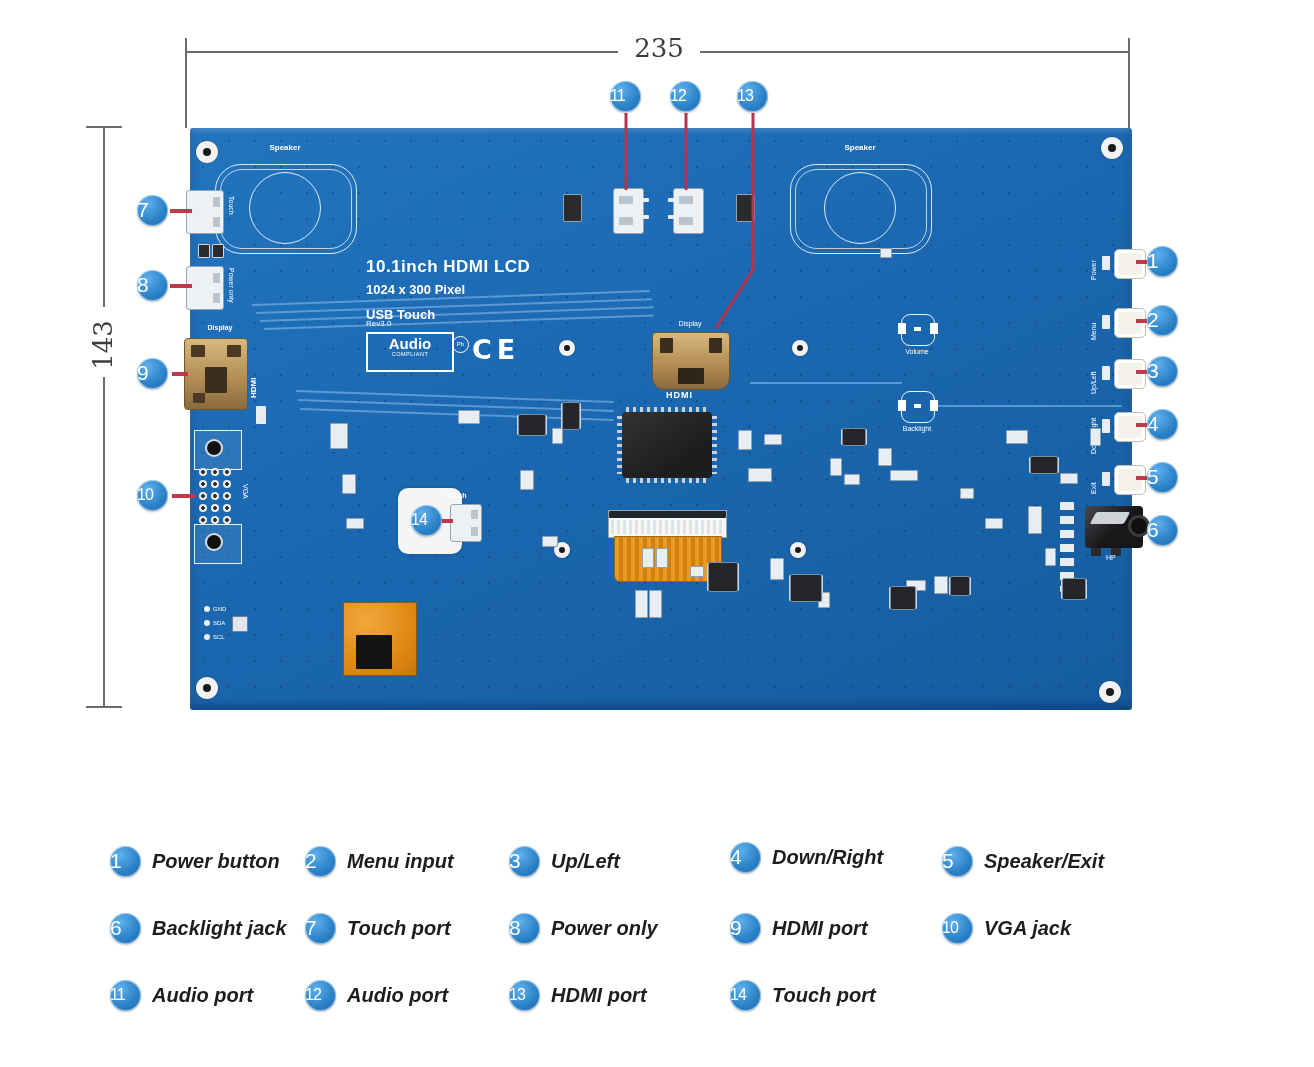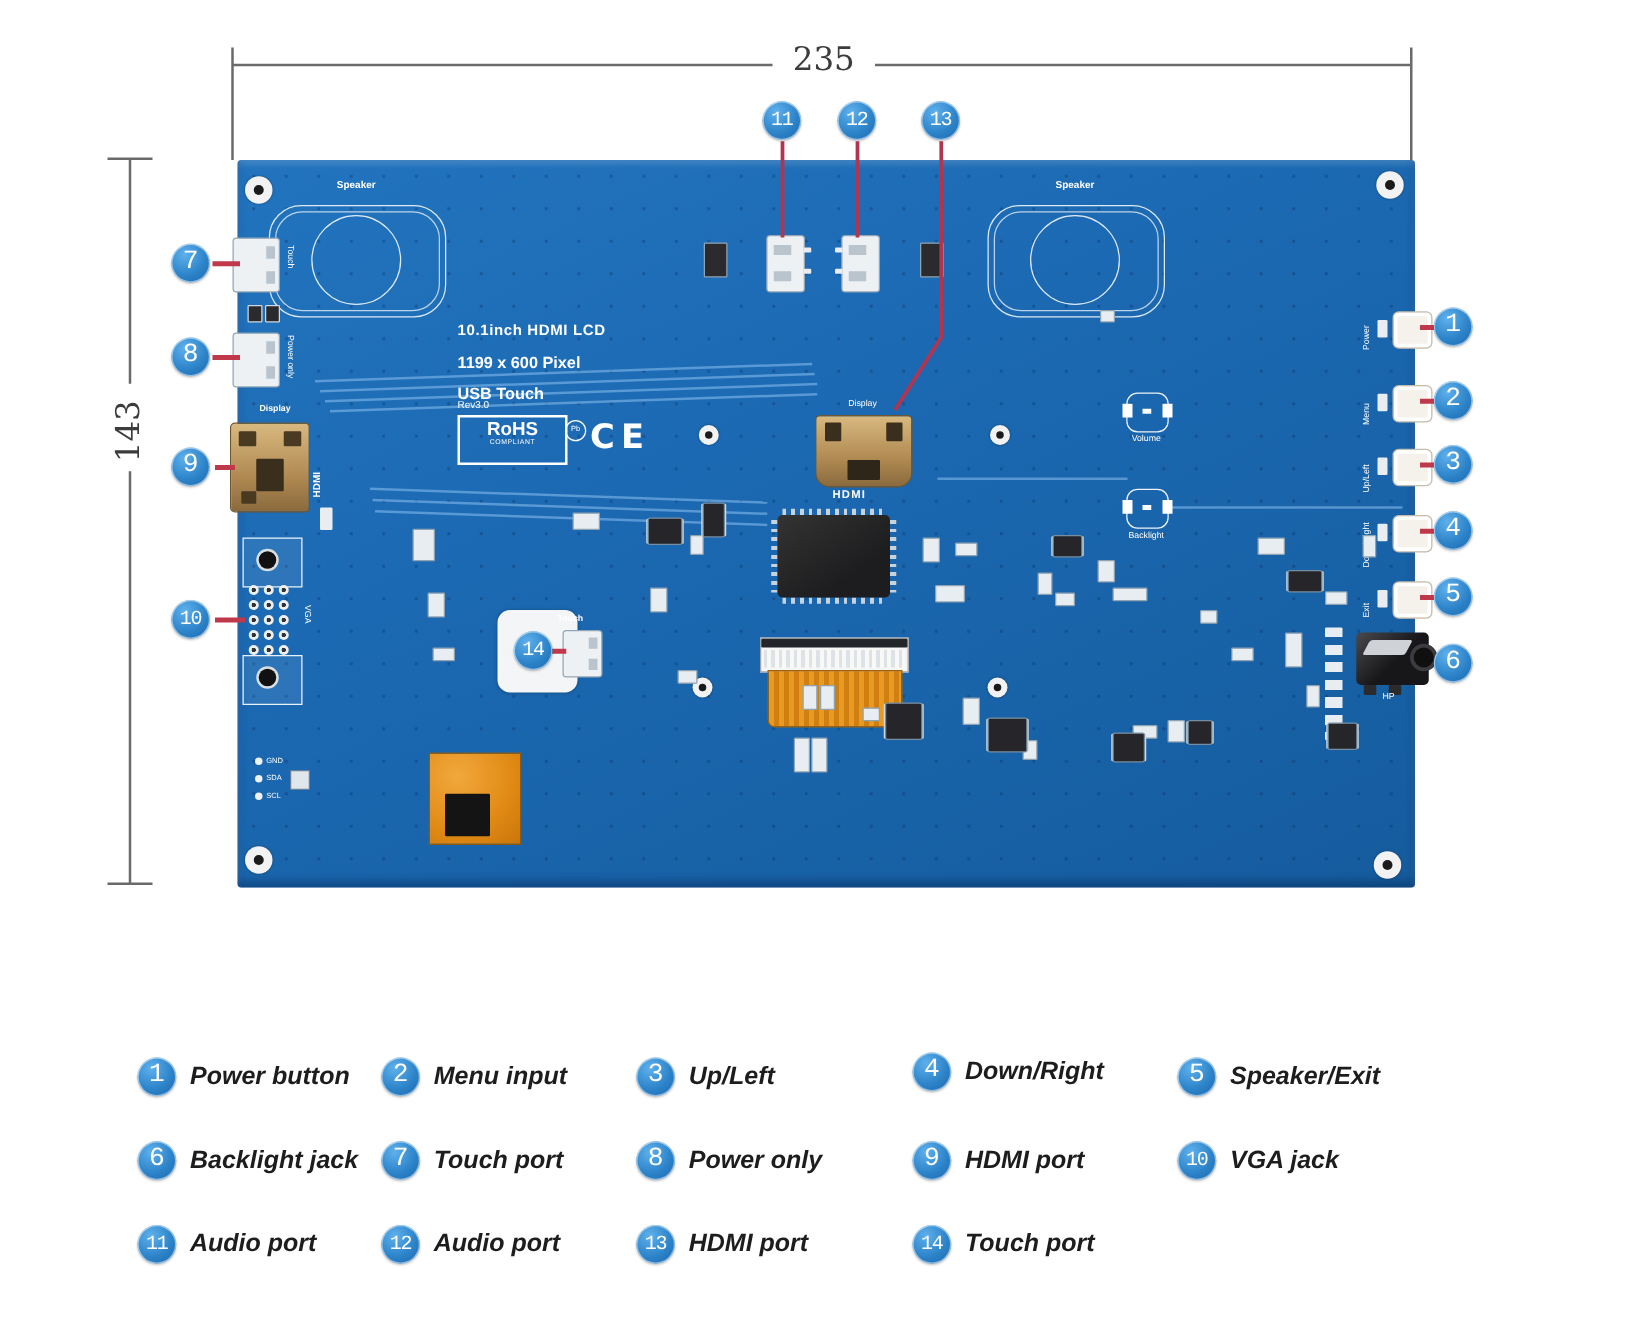--- a/index.html
+++ b/index.html
@@ -19,21 +19,21 @@
         box-shadow:0 0 2px rgba(0,0,0,.4);}
   .hole::after{content:"";position:absolute;left:7px;top:7px;width:8px;height:8px;border-radius:50%;background:#1b1b1b;}
   .hole.small{width:16px;height:16px;}
   .hole.small::after{left:5px;top:5px;width:6px;height:6px;}
   .bl{position:absolute;color:#fff;line-height:1;}
   .rot{writing-mode:vertical-rl;transform:rotate(180deg);}
   .rotd{writing-mode:vertical-rl;}
   .spk{position:absolute;width:140px;height:88px;border:1.5px solid rgba(255,255,255,.85);border-radius:26px;}
   .spk .in{position:absolute;left:4px;top:4px;right:4px;bottom:4px;border:1px solid rgba(255,255,255,.7);border-radius:22px;}
   .spk .cir{position:absolute;left:33px;top:7px;width:70px;height:70px;border:1.5px solid rgba(255,255,255,.85);border-radius:50%;}
-  .t1{font-size:12px;font-weight:bold;letter-spacing:.5px;}
+  .t1{font-size:17px;font-weight:bold;letter-spacing:.5px;}
   .t2{font-size:13px;font-weight:bold;}
   .t3{font-size:8px;}
   .rohs{position:absolute;border:2px solid #fff;color:#fff;text-align:center;padding-top:2px;}
   .rohs .r1{font-size:15px;font-weight:bold;line-height:15px;}
   .rohs .r2{font-size:5.5px;letter-spacing:.5px;}
   .pb{position:absolute;width:15px;height:15px;border:1.5px solid #fff;border-radius:50%;
       color:#fff;font-size:6px;line-height:15px;text-align:center;}
   .ce{position:absolute;color:#fff;font-size:27px;font-weight:bold;letter-spacing:5px;font-family:"DejaVu Sans",sans-serif;}
   .gold{position:absolute;background:linear-gradient(180deg,#d8b97f 0%,#b08a52 60%,#8a6a3e 100%);
         border:1px solid #6e572f;border-radius:4px;}
@@ -54,22 +54,22 @@
   .flex{position:absolute;background:repeating-linear-gradient(90deg,#e89b23 0 4px,#d07f10 4px 8px);
         border:1px solid #a36207;}
   .tsq{position:absolute;background:radial-gradient(circle at 30% 25%,#f2a83c,#e08a15 60%,#c9760a);border:1px solid #8a5a10;}
   .vga{position:absolute;display:grid;grid-template-columns:repeat(3,1fr);gap:4px 4px;}
   .vga i{width:8px;height:8px;border-radius:50%;background:radial-gradient(#333 28%,#ecf0f3 34%);}
   .brk{position:absolute;border:1.5px solid rgba(255,255,255,.9);background:rgba(255,255,255,.08);}
   .bc{position:absolute;width:14px;height:14px;border-radius:50%;background:#111;box-shadow:0 0 0 2px #d8dee4;}
   .padrow{position:absolute;display:flex;align-items:center;gap:3px;color:#fff;font-size:6px;}
   .padrow i{width:6px;height:6px;border-radius:50%;background:#eef2f5;}
   
-  .badge{width:31px;height:31px;border-radius:50%;text-align:center;line-height:30px;color:#fff;
-         font-family:Liberation Mono, monospace;font-size:21px;
+  .badge{width:31px;height:31px;border-radius:50%;text-align:left;line-height:30px;color:#fff;
+         font-family:Liberation Sans, sans-serif;font-size:21px;
          background:radial-gradient(circle at 35% 28%,#5fb0ec 0%,#2d84c9 55%,#1b66ac 100%);
          box-shadow:0 0 0 1px rgba(255,255,255,.5) inset, 0 1px 2px rgba(0,0,0,.25);}
   .co{position:absolute;}
   .badge.two{font-size:16px;letter-spacing:-1px;}
   .rd{position:absolute;height:4px;background:#c0394b;}
   #redsvg{position:absolute;left:0;top:0;pointer-events:none;}
   
   .lg{position:absolute;display:flex;align-items:center;gap:11px;}
   .lgt{font-style:italic;font-weight:bold;font-size:20px;color:#1d1d1d;white-space:nowrap;}
 </style>
@@ -117,25 +117,25 @@
         <div class="in"></div>
         <div class="cir"></div>
       </div>
     <div class="bl" style="left:600px;top:16px;width:140px;text-align:center;font-size:8px;font-weight:bold;">Speaker</div>
     <div class="spk" style="left:600px;top:36px;">
         <div class="in"></div>
         <div class="cir"></div>
       </div>
 
     <div class="bl t1" style="left:176px;top:130px;">10.1inch HDMI LCD</div>
-    <div class="bl t2" style="left:176px;top:155px;">1199 x 600 Pixel</div>
+    <div class="bl t2" style="left:176px;top:155px;">1024 x 300 Pixel</div>
     <div class="bl t2" style="left:176px;top:180px;">USB Touch</div>
     <div class="bl t3" style="left:176px;top:192px;">Rev3.0</div>
     <div class="rohs" style="left:176px;top:204px;width:84px;height:34px;">
-      <div class="r1">RoHS</div>
+      <div class="r1">Audio</div>
       <div class="r2">COMPLIANT</div>
     </div>
     <div class="pb" style="left:262px;top:208px;">Pb</div>
     <div class="ce" style="left:282px;top:206px;">CE</div>
 
     <div class="dk" style="left:373px;top:66px;width:17px;height:26px;border:1px solid #8ea4b5;"></div>
     <div class="usb" style="left:423px;top:60px;width:29px;height:44px;">
       <div class="slot" style="left:5px;top:7px;width:14px;height:8px;"></div>
       <div class="slot" style="left:5px;top:28px;width:14px;height:8px;"></div>
       <div class="pad" style="right:-6px;top:9px;width:6px;height:4px;"></div>

